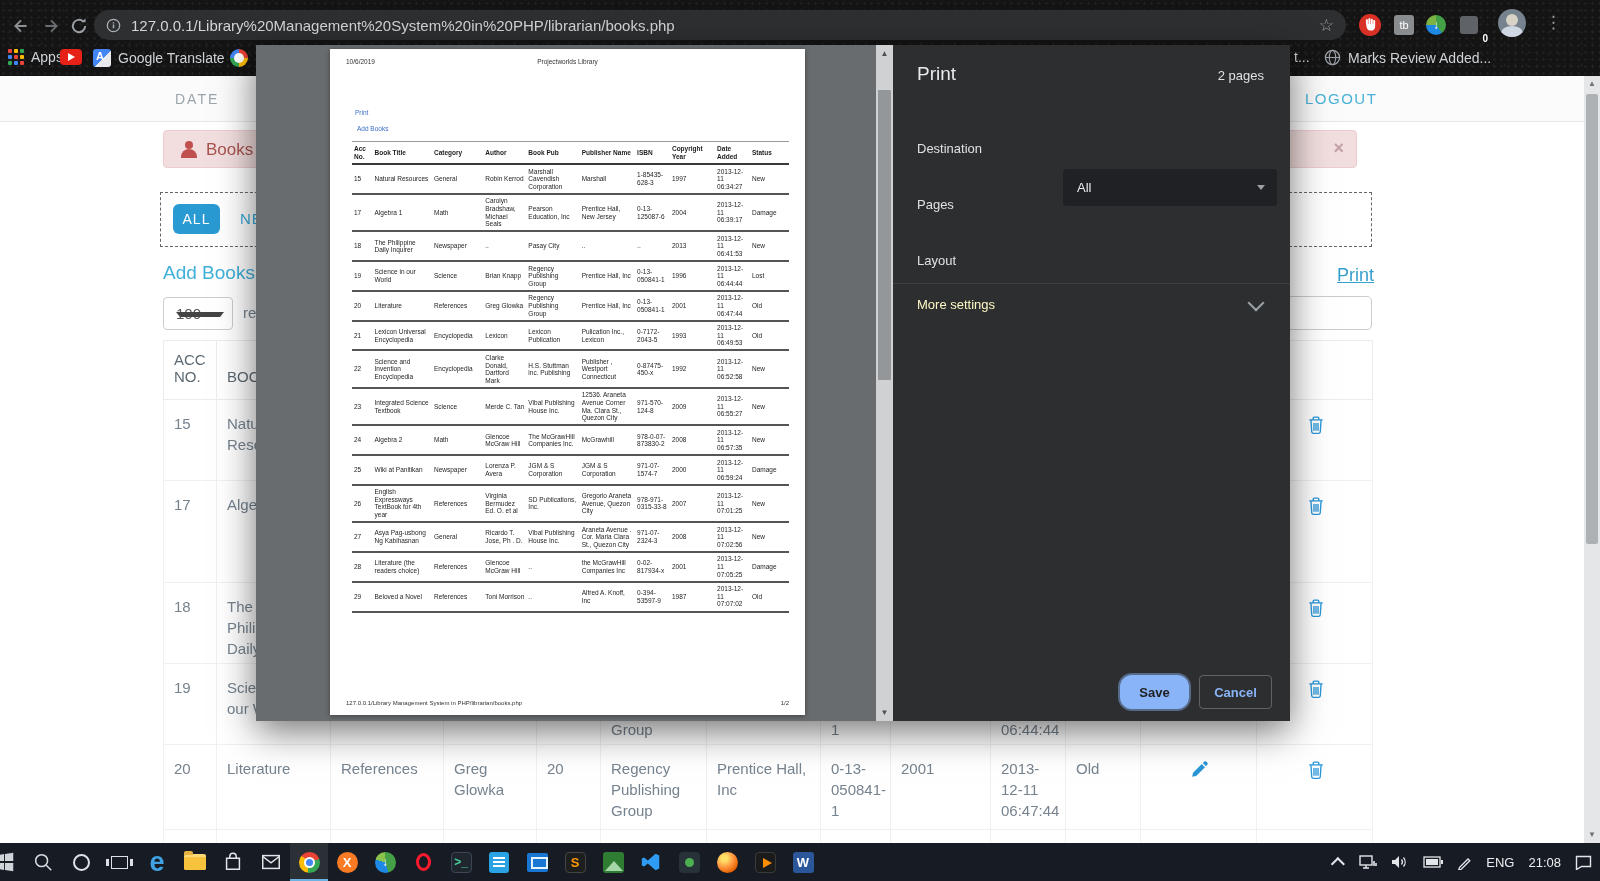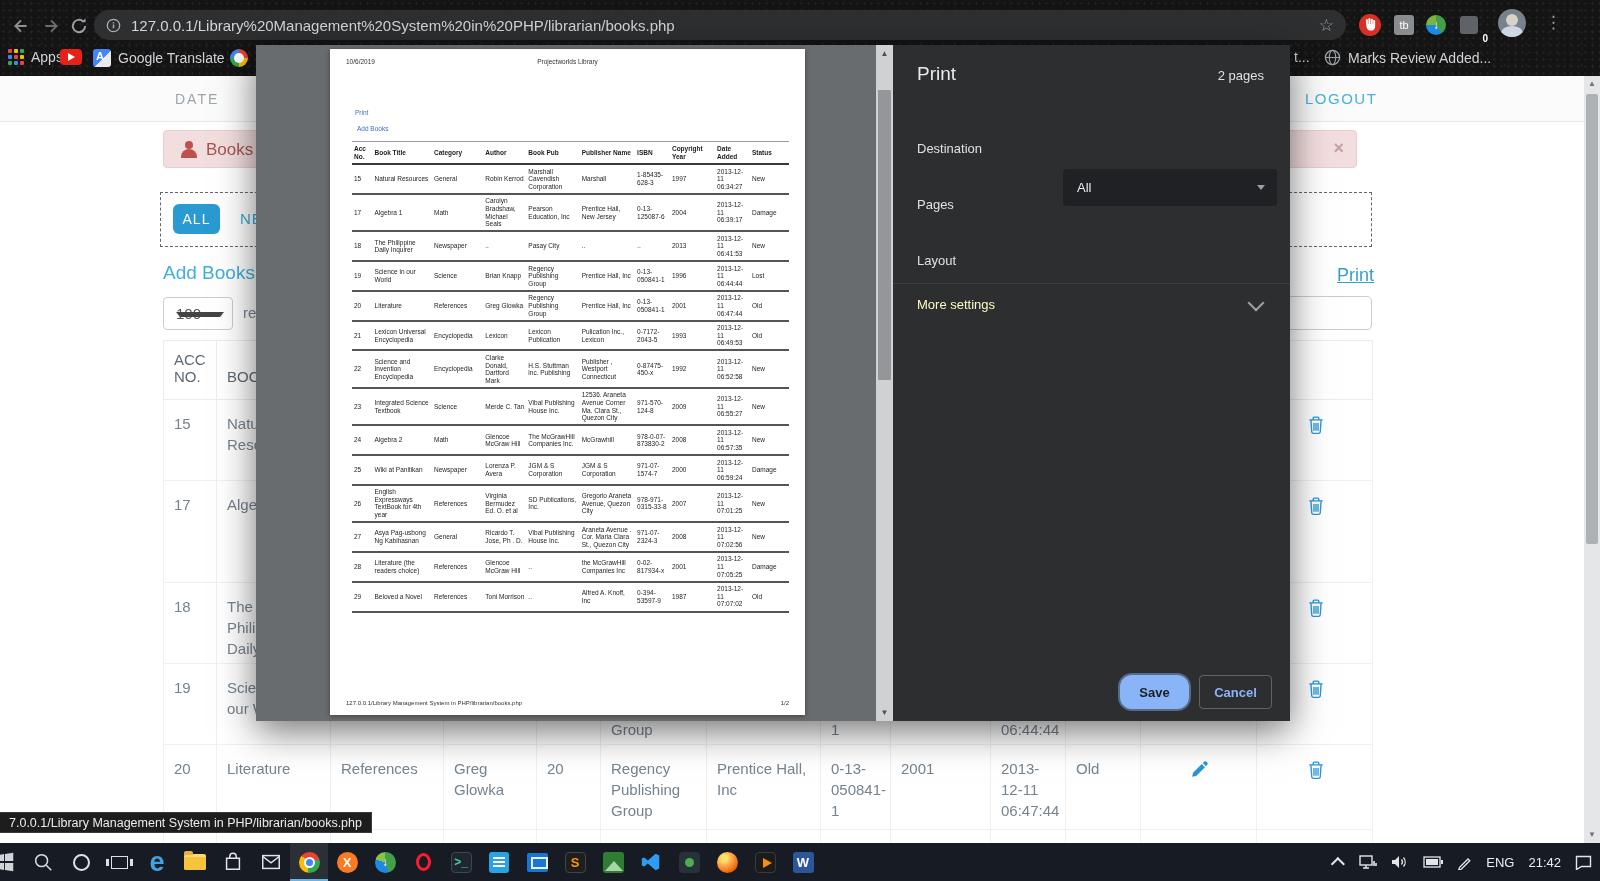--- a/index.html
+++ b/index.html
@@ -646,21 +646,20 @@
 
       <div class="pd-divider"></div>
       <span class="pd-more">More settings</span>
       <span class="pd-more-chev"></span>
 
       <button class="pd-save">Save</button>
       <button class="pd-cancel">Cancel</button>
     </div>
   </div>
 
-  <div class="status-tip">7.0.0.1/Library Management System in PHP/librarian/books.php</div>
 
   <div class="taskbar">
     <div class="tb-apps">
         <div class="ico">
           <svg class="s24" viewBox="0 0 24 24">
             <path fill="#cfd4d9" d="M3 4.6 11 3.4V11H3zM12 3.2 21 2v9h-9zM3 13h8v7.6L3 19.4zM12 13h9v9l-9-1.2z"></path>
           </svg>
         </div>
         <div class="ico">
           <svg class="s24" viewBox="0 0 24 24">
@@ -754,19 +753,19 @@
         </svg>
       <svg width="20" height="12" viewBox="0 0 20 12">
           <rect x="1" y="1" width="16" height="10" fill="none" stroke="#e3e6e9" stroke-width="1.3"></rect>
           <rect x="3" y="3" width="12" height="6" fill="#e3e6e9"></rect>
           <rect x="18" y="4" width="2" height="4" fill="#e3e6e9"></rect>
         </svg>
       <svg width="15" height="15" viewBox="0 0 15 15">
           <path d="M2.5 12.5 11 4l1.8 1.8-8.5 8.5-2.8 1z" fill="none" stroke="#e3e6e9" stroke-width="1.3"></path>
         </svg>
       <span>ENG</span>
-      <span>21:42</span>
+      <span>21:08</span>
       <svg width="17" height="15" viewBox="0 0 17 15">
           <path d="M1.5 1.5h14v10h-9l-5 3z" fill="none" stroke="#e3e6e9" stroke-width="1.4"></path>
         </svg>
     </div>
   </div>
 </div>
 
 </body></html>

